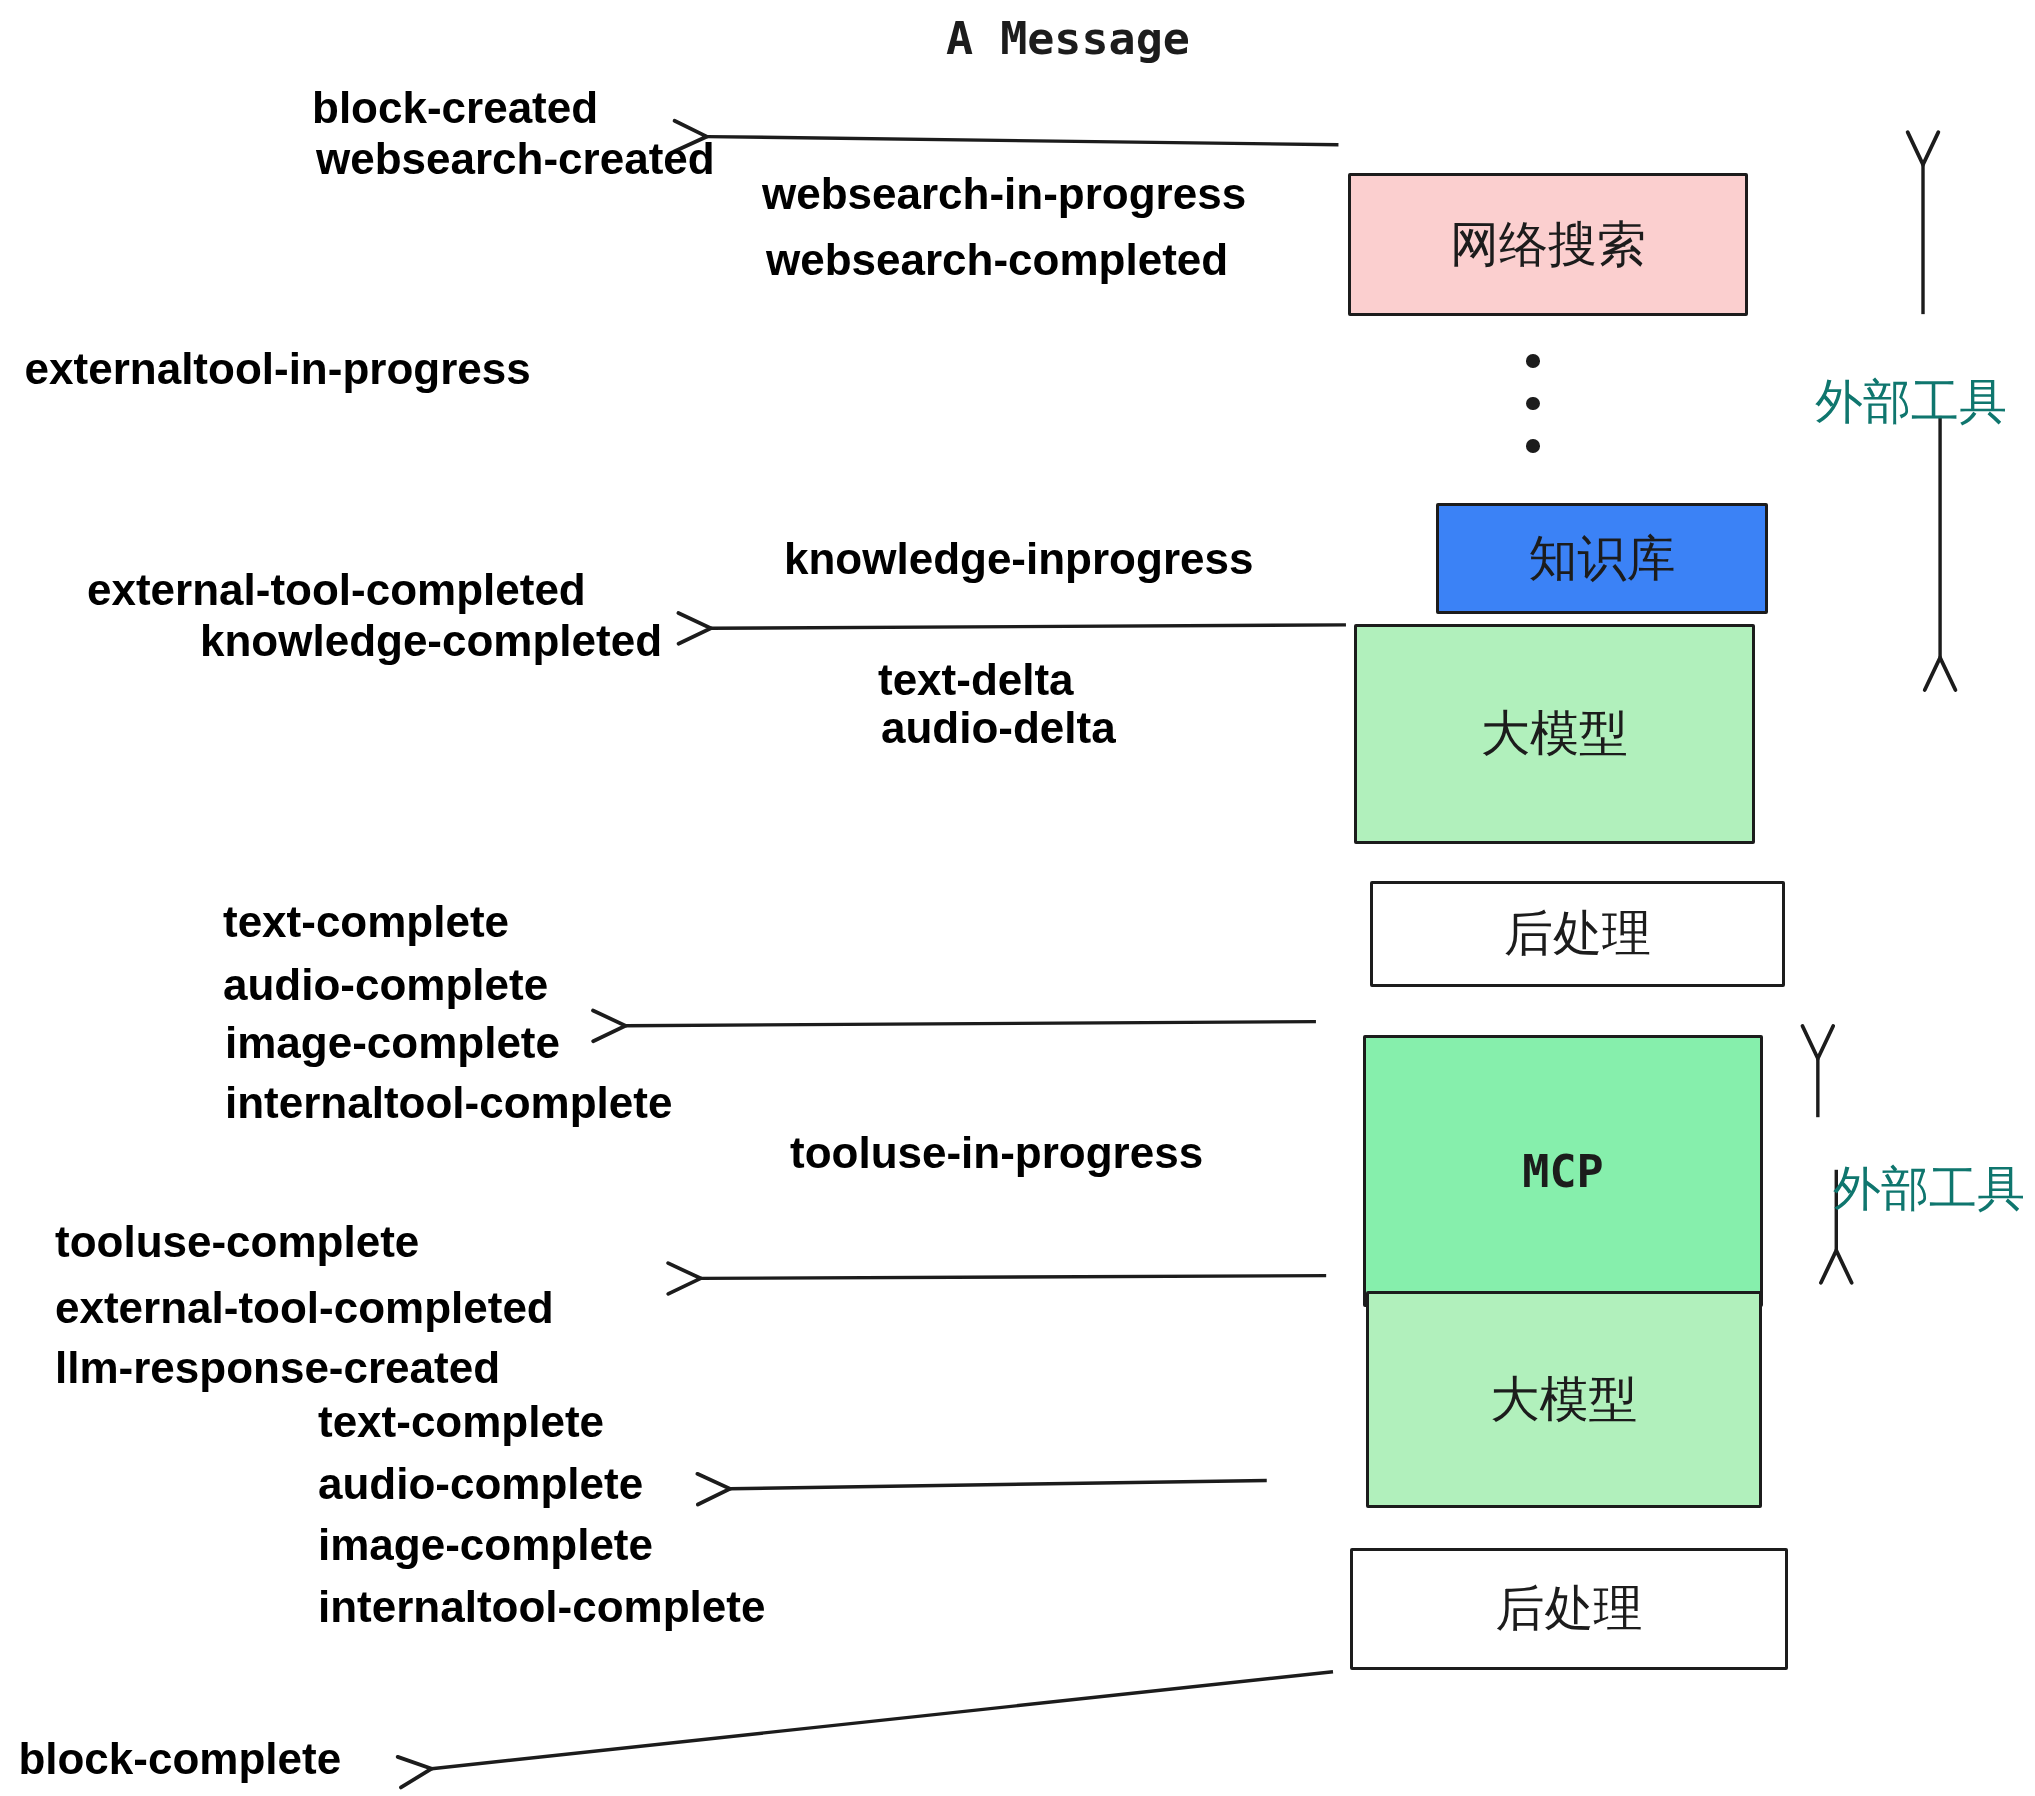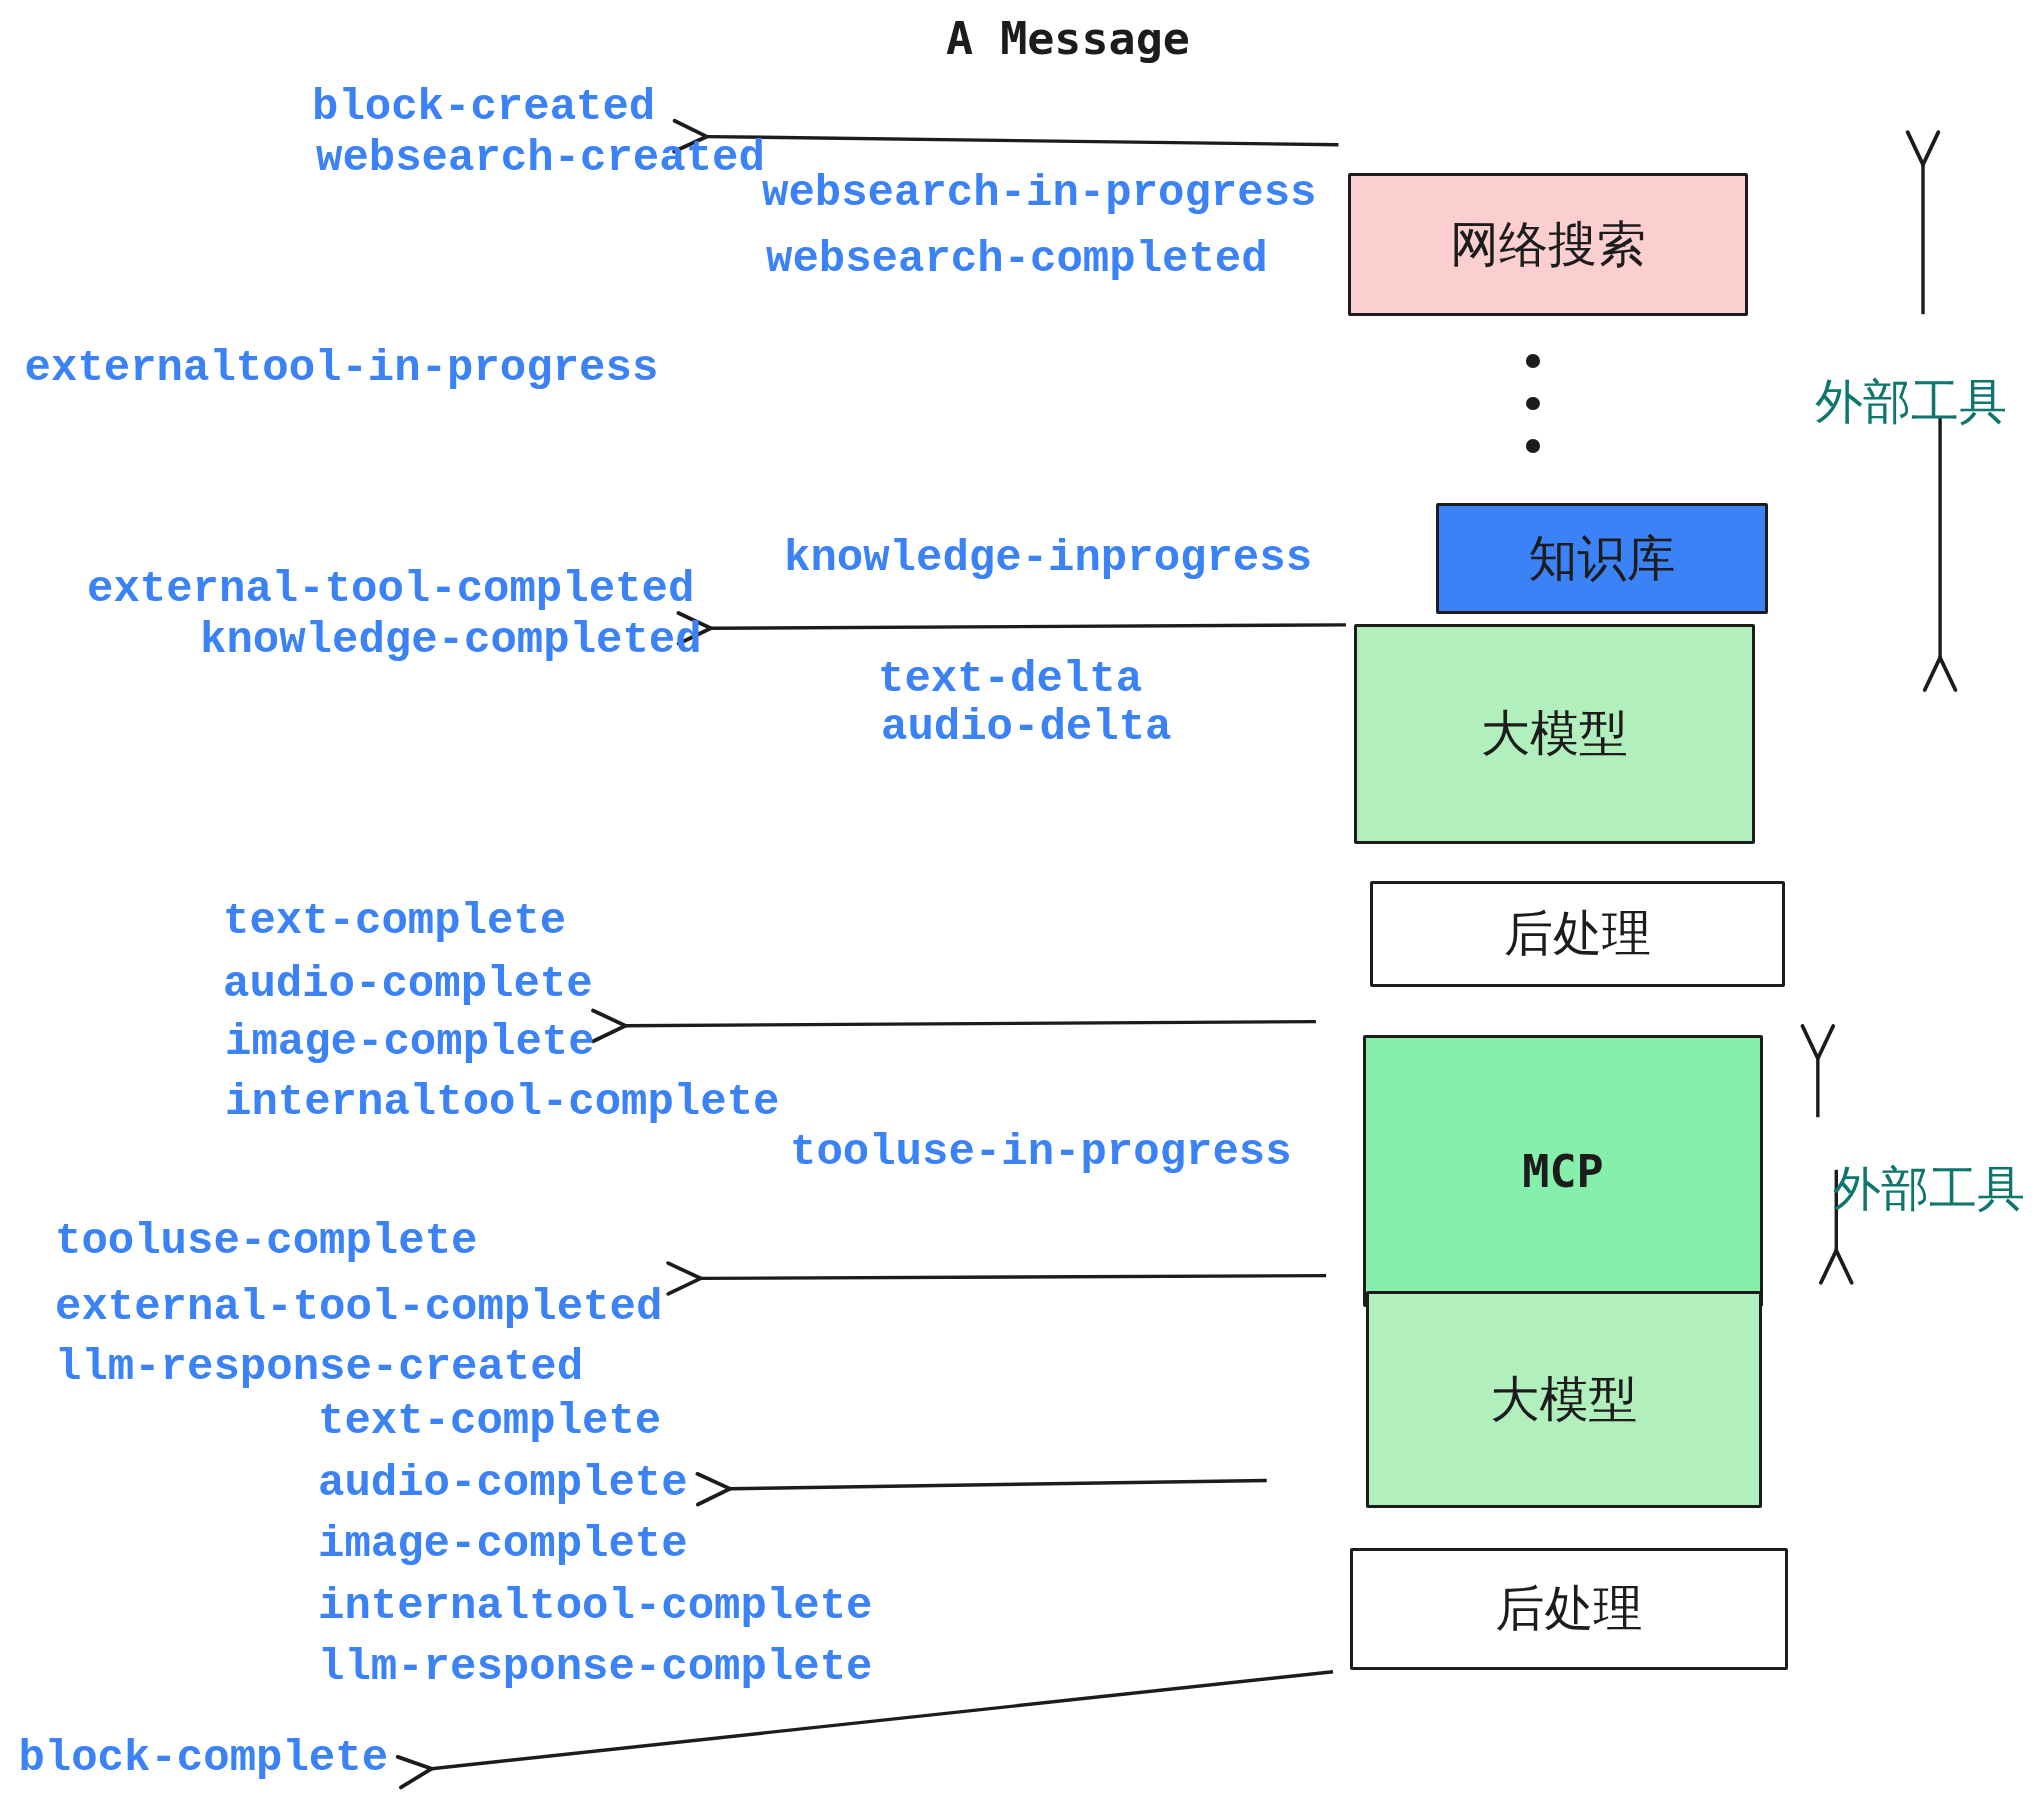--- a/index.html
+++ b/index.html
@@ -16,26 +16,26 @@
     color: #1c1c1c;
     overflow: hidden;
   }
   #arrows-layer {
     position: absolute;
     left: 0; top: 0;
     width: 2035px; height: 1796px;
   }
   .ev {
     position: absolute;
-    font-family: Liberation Mono, monospace;
+    font-family: Liberation Sans, sans-serif;
     font-size: 44px;
     font-weight: 700;
     line-height: 61px;
     white-space: nowrap;
-    color: #3b82f6;
+    color: #000000;
   }
   .title {
     position: absolute;
     left: 946px; top: 12.3px; width: 314px;
     font-family: "DejaVu Sans Mono", monospace;
     font-size: 45px;
     font-weight: 700;
     color: #1c1c1c;
   }
   .box {
@@ -116,21 +116,20 @@
   <div class="ev" style="left:225px;top:1012px">image-complete</div>
   <div class="ev" style="left:225px;top:1072px">internaltool-complete</div>
   <div class="ev" style="left:790px;top:1122px">tooluse-in-progress</div>
   <div class="ev" style="left:55px;top:1211px">tooluse-complete</div>
   <div class="ev" style="left:55px;top:1277px">external-tool-completed</div>
   <div class="ev" style="left:55px;top:1337px">llm-response-created</div>
   <div class="ev" style="left:318px;top:1391px">text-complete</div>
   <div class="ev" style="left:318px;top:1453px">audio-complete</div>
   <div class="ev" style="left:318px;top:1514px">image-complete</div>
   <div class="ev" style="left:318px;top:1576px">internaltool-complete</div>
-  <div class="ev" style="left:318px;top:1637px">llm-response-complete</div>
   <div class="ev" style="left:18.4px;top:1728px">block-complete</div>
 
   <div class="box" style="left: 1348px; top: 173px; width: 400px; height: 143px; background-color: rgb(251, 207, 207);">网络搜索</div>
   <div class="box" style="left: 1436px; top: 503px; width: 332px; height: 111px; background-color: #3b82f6;">知识库</div>
   <div class="box" style="left: 1354px; top: 624px; width: 401px; height: 220px; background-color: rgb(177, 240, 188);">大模型</div>
   <div class="box" style="left: 1370px; top: 881px; width: 415px; height: 106px; background-color: rgb(255, 255, 255);">后处理</div>
   <div class="box mono-label" style="left: 1363px; top: 1035px; width: 400px; height: 272px; background-color: #86efac;">MCP</div>
   <div class="box" style="left: 1366px; top: 1291px; width: 396px; height: 217px; background-color: rgb(177, 240, 188);">大模型</div>
   <div class="box" style="left: 1350px; top: 1548px; width: 438px; height: 122px; background-color: rgb(255, 255, 255);">后处理</div>
 

